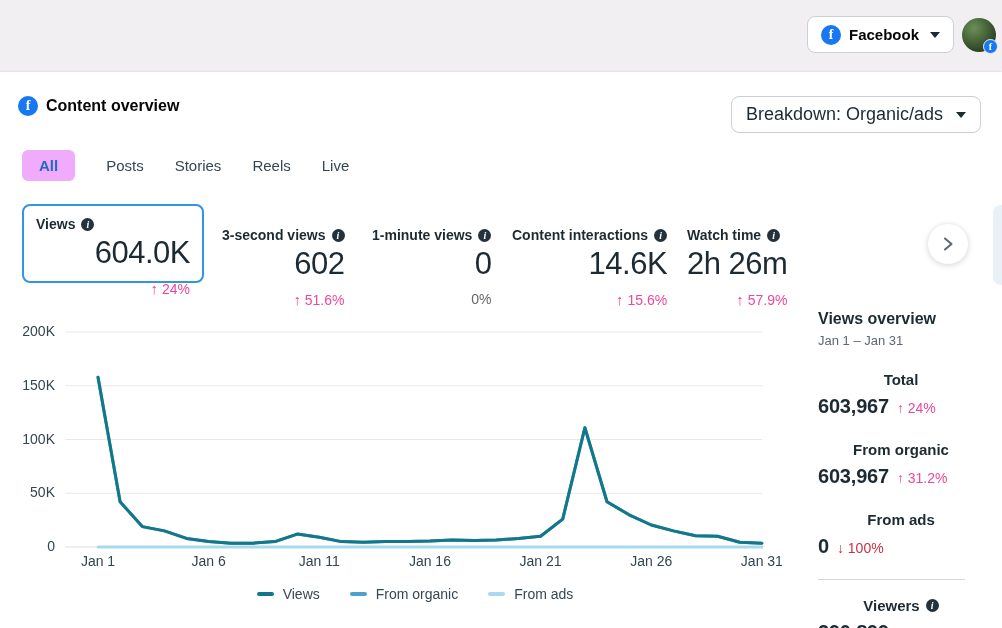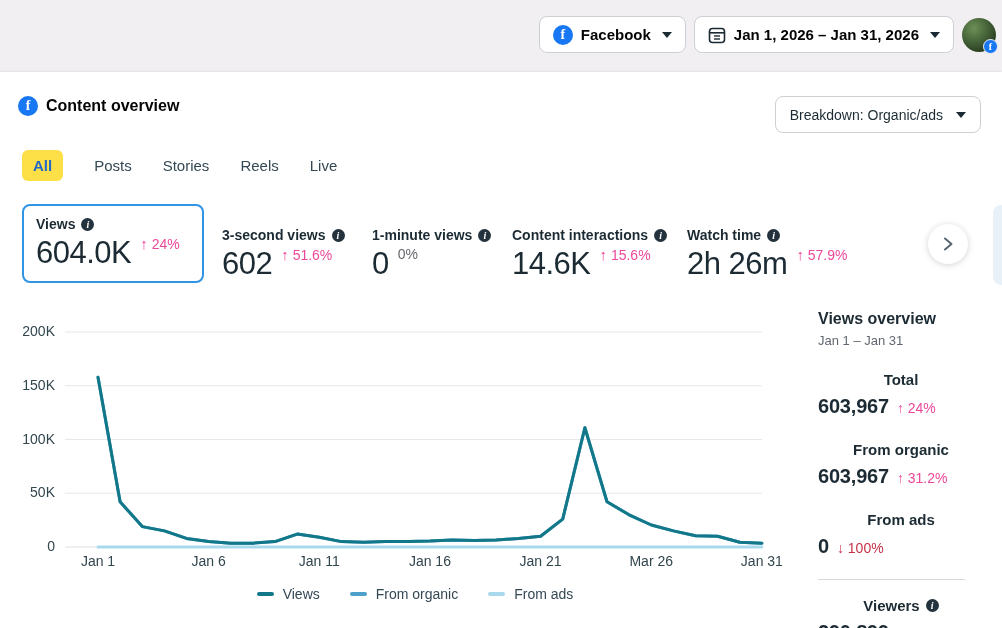--- a/index.html
+++ b/index.html
@@ -29,36 +29,36 @@
     box-shadow:0 -1px 2px rgba(0,0,0,0.06); }
 
   .panel-header { position:absolute; left:18px; top:24px; display:flex; align-items:center; gap:8px; }
   .fb-circle-sm { width:20px; height:20px; border-radius:50%; background:#1877f2; color:#fff;
     display:flex; align-items:center; justify-content:center; font-size:14px; font-weight:700;
     font-family:"Liberation Serif", serif; }
   .page-title { font-size:16px; font-weight:700; color:#050505; }
 
   .breakdown-btn { position:absolute; right:21px; top:24px; display:flex; align-items:center; gap:10px;
     height:37px; padding:0 14px; background:#fff; border:1px solid #ccd0d5; border-radius:8px;
-    font-size:14px; color:#1c2b33; cursor:pointer; font-family:"Liberation Sans", sans-serif; }
+    font-size:18px; color:#1c2b33; cursor:pointer; font-family:"Liberation Sans", sans-serif; }
 
   
   .tabs { position:absolute; left:22px; top:78px; display:flex; align-items:center; gap:31px; }
   .tab { font-size:15px; color:#344854; padding:7px 0; cursor:pointer; }
-  .tab.active { background:#fde047; color:#2169c9; font-weight:700; padding:7px 11px; border-radius:6px; }
+  .tab.active { background:#f0abfc; color:#2169c9; font-weight:700; padding:7px 17px; border-radius:6px; }
 
   
   .metric-card-selected { position:absolute; left:22px; top:132px; width:182px; height:79px;
     border:2px solid #3194e4; border-radius:8px; background:#fff; padding:10px 12px; cursor:pointer; }
   .metric { position:absolute; top:142px; cursor:pointer;margin-top:13px; }
   .m-label { display:flex; align-items:center; gap:6px; font-size:14px; font-weight:700; color:#1c2b33; }
   .info-icon { width:13px; height:13px; border-radius:50%; background:#23323c; color:#fff;
     display:inline-flex; align-items:center; justify-content:center; font-size:10px; font-weight:700;
     font-family:"Liberation Serif", serif; font-style:italic; }
-  .m-valrow { display:flex; align-items:flex-start; gap:9px; margin-top:3px; }
+  .m-valrow { display:flex; align-items:flex-end; gap:9px; margin-top:3px;flex-direction:column; }
   .m-value { font-size:31px; font-weight:400; color:#1c2b33; letter-spacing:-0.5px; }
   .delta { font-size:14px; white-space:nowrap; }
   .delta .arr { font-size:15px; }
   .up { color:#ec4899; }
   .down { color:#c53147; }
   .neutral { color:#65676b; }
 
   .next-btn { position:absolute; left:928px; top:152px; width:40px; height:40px; border-radius:50%;
     background:#fff; border:none; box-shadow:0 1px 6px rgba(0,0,0,0.18); cursor:pointer;
     display:flex; align-items:center; justify-content:center; }
@@ -92,32 +92,20 @@
 </head>
 <body>
 
 <div class="stage">
 
   <div class="topbar">
     <div class="topbar-right">
       <button class="tb-btn">
         <span class="fb-circle">f</span>
         <span>Facebook</span>
-        <span class="caret"></span>
-      </button>
-      <button class="tb-btn">
-        <span style="display:inline-flex;">
-          <svg width="18" height="18" viewBox="0 0 18 18" fill="none">
-            <rect x="1.5" y="2.5" width="15" height="14" rx="3" stroke="#1c2b33" stroke-width="1.6"></rect>
-            <line x1="1.5" y1="6.8" x2="16.5" y2="6.8" stroke="#1c2b33" stroke-width="1.6"></line>
-            <line x1="6" y1="10" x2="12" y2="10" stroke="#1c2b33" stroke-width="1.4"></line>
-            <line x1="6" y1="13" x2="12" y2="13" stroke="#1c2b33" stroke-width="1.4"></line>
-          </svg>
-        </span>
-        <span>Jan 1, 2026 – Jan 31, 2026</span>
         <span class="caret"></span>
       </button>
       <div class="avatar">
         <div class="avatar-badge">f</div>
       </div>
     </div>
   </div>
 
   <div class="panel">
 
@@ -218,21 +206,21 @@
           <polyline points="33.0,227.0 55.1,227.0 77.3,227.0 99.4,227.0 121.5,227.0 143.6,227.0 165.8,227.0 187.9,227.0 210.0,227.0 232.2,227.0 254.3,227.0 276.4,227.0 298.6,227.0 320.7,227.0 342.8,227.0 364.9,227.0 387.1,227.0 409.2,227.0 431.3,227.0 453.5,227.0 475.6,227.0 497.7,227.0 519.9,227.0 542.0,227.0 564.1,227.0 586.3,227.0 608.4,227.0 630.5,227.0 652.6,227.0 674.8,227.0 696.9,227.0" fill="none" stroke="#a9d9ed" stroke-width="3" stroke-linejoin="round" stroke-linecap="round"></polyline>
           <polyline points="33.0,57.2 55.1,181.8 77.3,206.6 99.4,210.9 121.5,218.4 143.6,221.6 165.8,223.2 187.9,223.2 210.0,221.6 232.2,214.1 254.3,217.3 276.4,221.6 298.6,222.2 320.7,221.6 342.8,221.6 364.9,221.1 387.1,220.0 409.2,220.6 431.3,220.0 453.5,218.4 475.6,216.3 497.7,199.1 519.9,107.7 542.0,181.8 564.1,194.8 586.3,205.0 608.4,210.9 630.5,215.7 652.6,216.3 674.8,222.2 696.9,223.2" fill="none" stroke="#4da0c9" stroke-width="3" stroke-linejoin="round" stroke-linecap="round"></polyline>
           <polyline points="33.0,57.2 55.1,181.8 77.3,206.6 99.4,210.9 121.5,218.4 143.6,221.6 165.8,223.2 187.9,223.2 210.0,221.6 232.2,214.1 254.3,217.3 276.4,221.6 298.6,222.2 320.7,221.6 342.8,221.6 364.9,221.1 387.1,220.0 409.2,220.6 431.3,220.0 453.5,218.4 475.6,216.3 497.7,199.1 519.9,107.7 542.0,181.8 564.1,194.8 586.3,205.0 608.4,210.9 630.5,215.7 652.6,216.3 674.8,222.2 696.9,223.2" fill="none" stroke="#127889" stroke-width="3" stroke-linejoin="round" stroke-linecap="round"></polyline>
         </svg>
       <div class="x-ticks" id="x-ticks">
           <div class="x-tick" style="left: 63px;">Jan 1</div>
           <div class="x-tick" style="left: 173.65px;">Jan 6</div>
           <div class="x-tick" style="left: 284.3px;">Jan 11</div>
           <div class="x-tick" style="left: 394.95px;">Jan 16</div>
           <div class="x-tick" style="left: 505.6px;">Jan 21</div>
-          <div class="x-tick" style="left: 616.25px;">Mar 26</div>
+          <div class="x-tick" style="left: 616.25px;">Jan 26</div>
           <div class="x-tick" style="left: 726.9px;">Jan 31</div>
         </div>
       <div class="legend" id="chart-legend">
           <div class="legend-item">
             <span class="legend-swatch" style="background: rgb(18, 120, 137);"></span>
             <span>Views</span>
           </div>
           <div class="legend-item">
             <span class="legend-swatch" style="background: rgb(77, 160, 201);"></span>
             <span>From organic</span>

